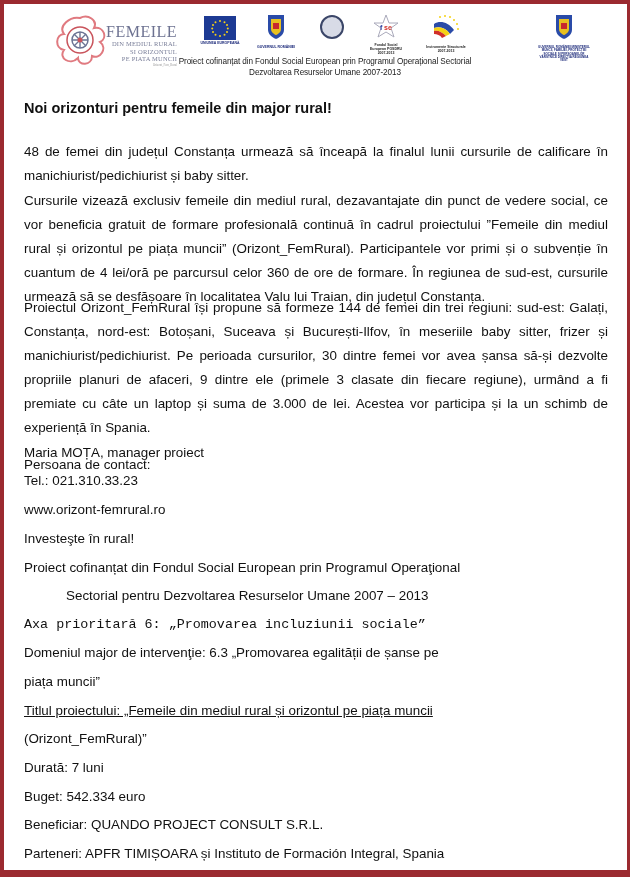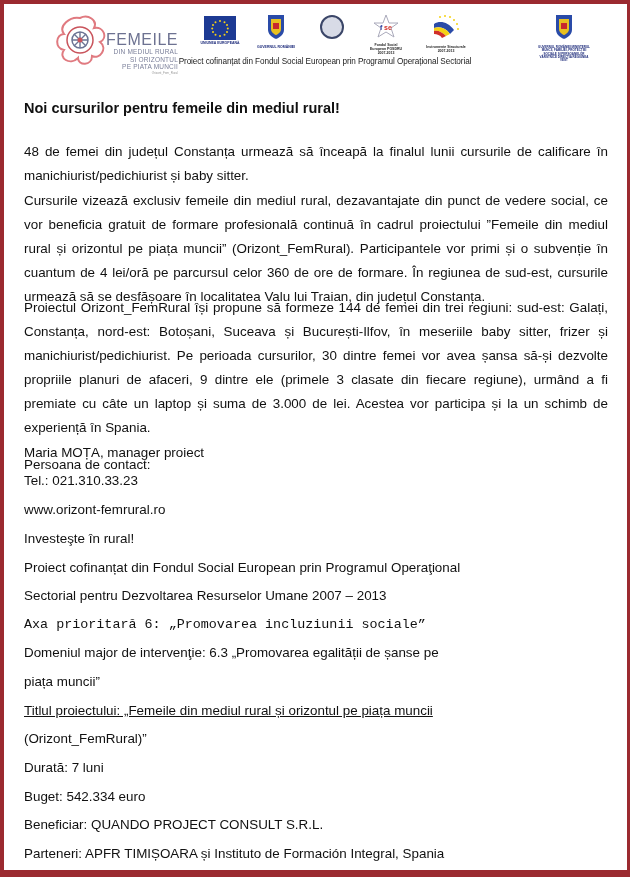--- a/index.html
+++ b/index.html
@@ -9,21 +9,21 @@
       box-sizing: border-box;
       border-left: 4px solid #9b2a30;
       border-top: 4px solid #9b2a30;
       border-right: 3px solid #9b2a30;
       border-bottom: 7px solid #9b2a30;
       background: #fff;
     }
     .header { position: absolute; left: 0; top: 0; width: 630px; height: 90px; }
     .logo-femeile { position: absolute; left: 54px; top: 14px; width: 130px; height: 58px; }
     .flower { position: absolute; left: 0; top: 0; width: 52px; height: 52px; }
-    .logo-text { position: absolute; left: 52px; top: 18px; font-family: Liberation Sans, sans-serif; color: #7a7f99; line-height: 1; }
+    .logo-text { position: absolute; left: 52px; top: 10px; font-family: Liberation Serif, serif; color: #7a7f99; line-height: 1; }
     .logo-text .big { font-size: 16px; letter-spacing: 0.5px; color: #6d7291; }
     .logo-text .small { font-size: 6.5px; text-align: right; margin-top: 1px; letter-spacing: 0.2px; }
     .logo-text .tiny { font-size: 3px; text-align: right; margin-top: 1px; color: #999; }
     .logo-item { position: absolute; top: 14px; text-align: center; }
     .logo-cap { font-family: "Liberation Sans", sans-serif; font-size: 3.5px; font-weight: bold; color: #1c2a7a; line-height: 1.1; margin-top: 2px; }
     .logo-cap.black { color: #222; }
     .eu-flag { width: 32px; height: 24px; background: #1d3a93; margin: 2px auto 0; position: relative; }
     .shield { width: 18px; height: 26px; margin: 0 auto; }
     .seal { width: 24px; height: 24px; border-radius: 50%; border: 2px solid #3b4668; margin: 1px auto 0; box-sizing: border-box; background: #d8dbe6; }
     .cofin { position: absolute; left: 170px; top: 56px; width: 310px; text-align: center; font-family: "Liberation Sans", sans-serif; font-size: 8.2px; color: #222; line-height: 11px; letter-spacing: -0.1px; }
@@ -120,38 +120,39 @@
     <svg class="shield" viewBox="0 0 18 26">
       <path d="M1 1 H17 V16 C17 22 9 25 9 25 C9 25 1 22 1 16 Z" fill="#2a4ba8"></path>
       <path d="M4 5 H14 V15 C14 19 9 21 9 21 C9 21 4 19 4 15 Z" fill="#e8c020"></path>
       <rect x="6" y="9" width="6" height="6" fill="#c8282e"></rect>
     </svg>
     <div class="logo-cap" style="font-size:3px;">GUVERNUL ROMÂNIEI MINISTERUL MUNCII, FAMILIEI, PROTECȚIEI SOCIALE ȘI PERSOANELOR VÂRSTNICE DIRECȚIA REGIUNEA VEST</div>
   </div>
 
   <div class="cofin">
     <div>Proiect cofinanțat din Fondul Social European prin Programul Operațional Sectorial</div>
+    <div>Dezvoltarea Resurselor Umane 2007-2013</div>
   </div>
 </div>
 
 <div class="content">
-  <div class="title">Noi cursurilor pentru femeile din mediul rural!</div>
+  <div class="title">Noi orizonturi pentru femeile din major rural!</div>
 
   <div class="para" style="top:40px;">48 de femei din județul Constanța urmează să înceapă la finalul lunii cursurile de calificare în manichiurist/pedichiurist și baby sitter.</div>
   <div class="para" style="top:89px;">Cursurile vizează exclusiv femeile din mediul rural, dezavantajate din punct de vedere social,  ce vor beneficia gratuit de formare profesională continuă în cadrul proiectului ”Femeile din mediul rural și orizontul pe piața muncii” (Orizont_FemRural). Participantele vor primi și o subvenție în cuantum de 4 lei/oră pe parcursul celor 360 de ore de formare. În regiunea de sud-est, cursurile urmează să se desfășoare în localitatea Valu lui Traian, din județul Constanța.</div>
   <div class="para" style="top:196px;">Proiectul Orizont_FemRural își propune să formeze 144 de femei din trei regiuni: sud-est: Galați, Constanța, nord-est: Botoșani, Suceava și București-Ilfov, în meseriile baby sitter, frizer și manichiurist/pedichiurist. Pe perioada cursurilor, 30 dintre femei vor avea șansa să-și dezvolte propriile planuri de afaceri, 9 dintre ele (primele 3 clasate din fiecare regiune), urmând a fi premiate cu câte un laptop și suma de 3.000 de lei. Acestea vor participa și la un schimb de experiență în Spania.</div>
 
   <div class="line" style="top:317px;margin-top:40px;">Persoana de contact:</div>
   <div class="line" style="top:345px;">Maria MOȚA, manager proiect</div>
   <div class="line" style="top:373px;">Tel.: 021.310.33.23</div>
   <div class="line" style="top:402px;">www.orizont-femrural.ro</div>
 
   <div class="line" style="top:431px;">Investeşte în rural!</div>
   <div class="line" style="top:460px;">Proiect cofinanțat din Fondul Social European prin Programul Operaţional</div>
-  <div class="line" style="top:488px;">Sectorial pentru Dezvoltarea Resurselor Umane 2007 – 2013</div>
+  <div class="line" style="top:488px;margin-left:42px;">Sectorial pentru Dezvoltarea Resurselor Umane 2007 – 2013</div>
   <div class="line" style="top:517px;font-family:Liberation Mono, monospace;">Axa prioritară 6: „Promovarea incluziunii sociale”</div>
   <div class="line" style="top:545px;">Domeniul major de intervenţie: 6.3 „Promovarea egalității de șanse pe</div>
   <div class="line" style="top:574px;">piața muncii”</div>
   <div class="line" style="top:603px;text-decoration:underline;">Titlul proiectului: „Femeile din mediul rural și orizontul pe piața muncii</div>
   <div class="line" style="top:631px;">(Orizont_FemRural)”</div>
   <div class="line" style="top:660px;">Durată: 7 luni</div>
   <div class="line" style="top:689px;">Buget: 542.334 euro</div>
   <div class="line" style="top:717px;">Beneficiar: QUANDO PROJECT CONSULT S.R.L.</div>
   <div class="line" style="top:746px;">Parteneri: APFR TIMIȘOARA și Instituto de Formación Integral, Spania</div>
 </div>

